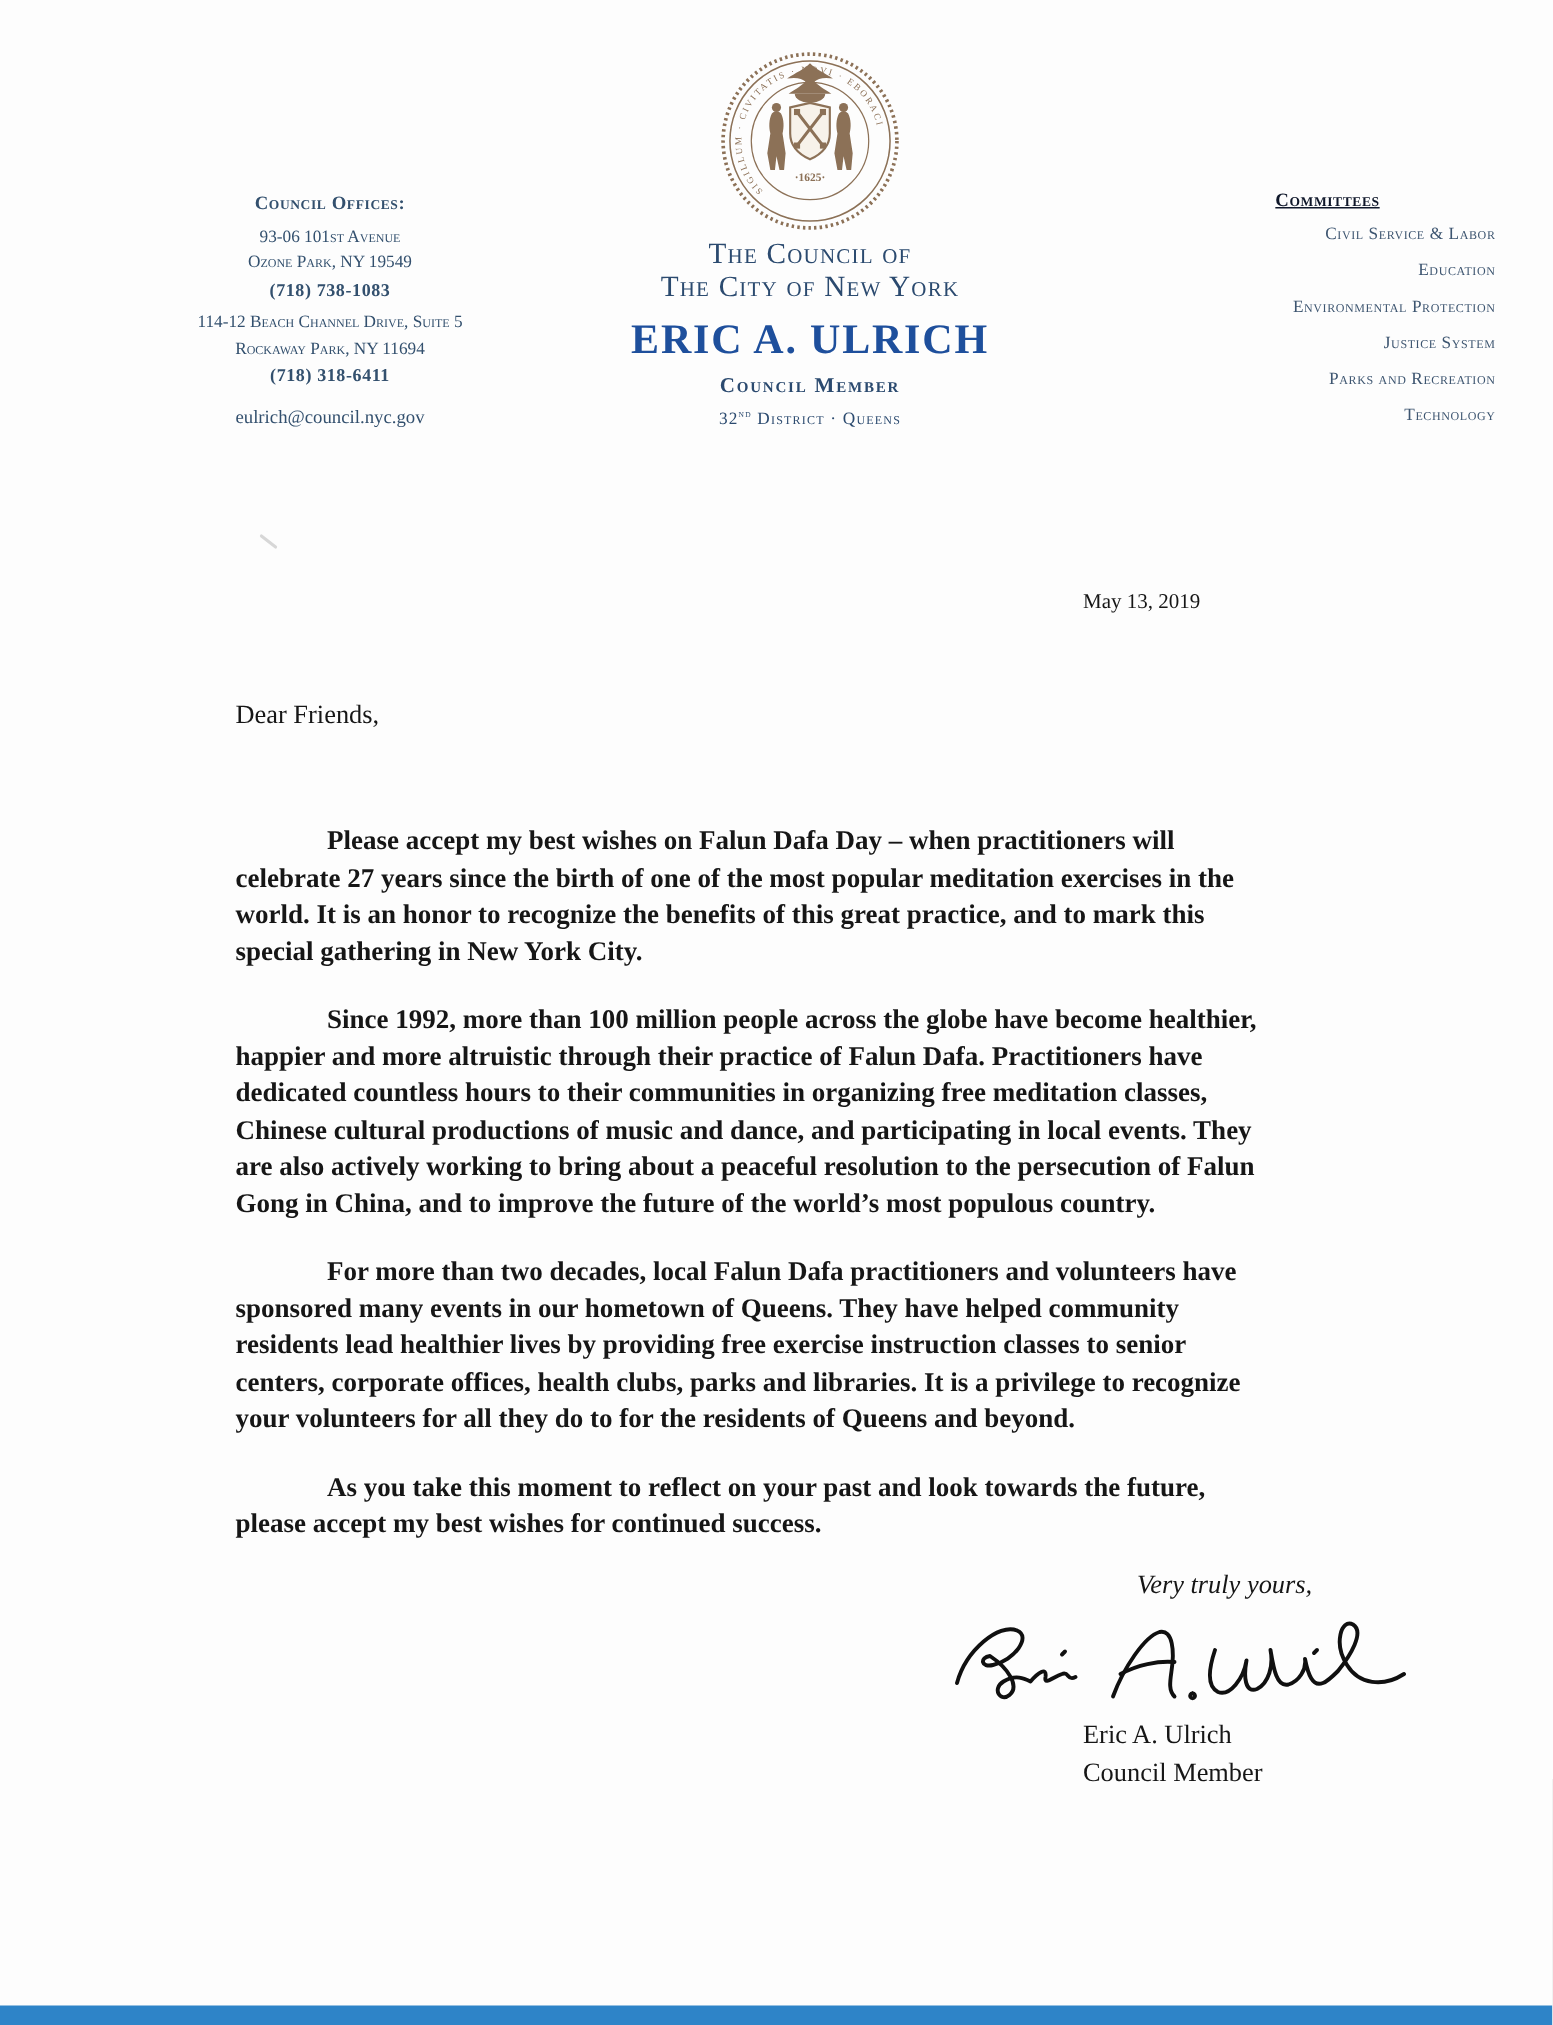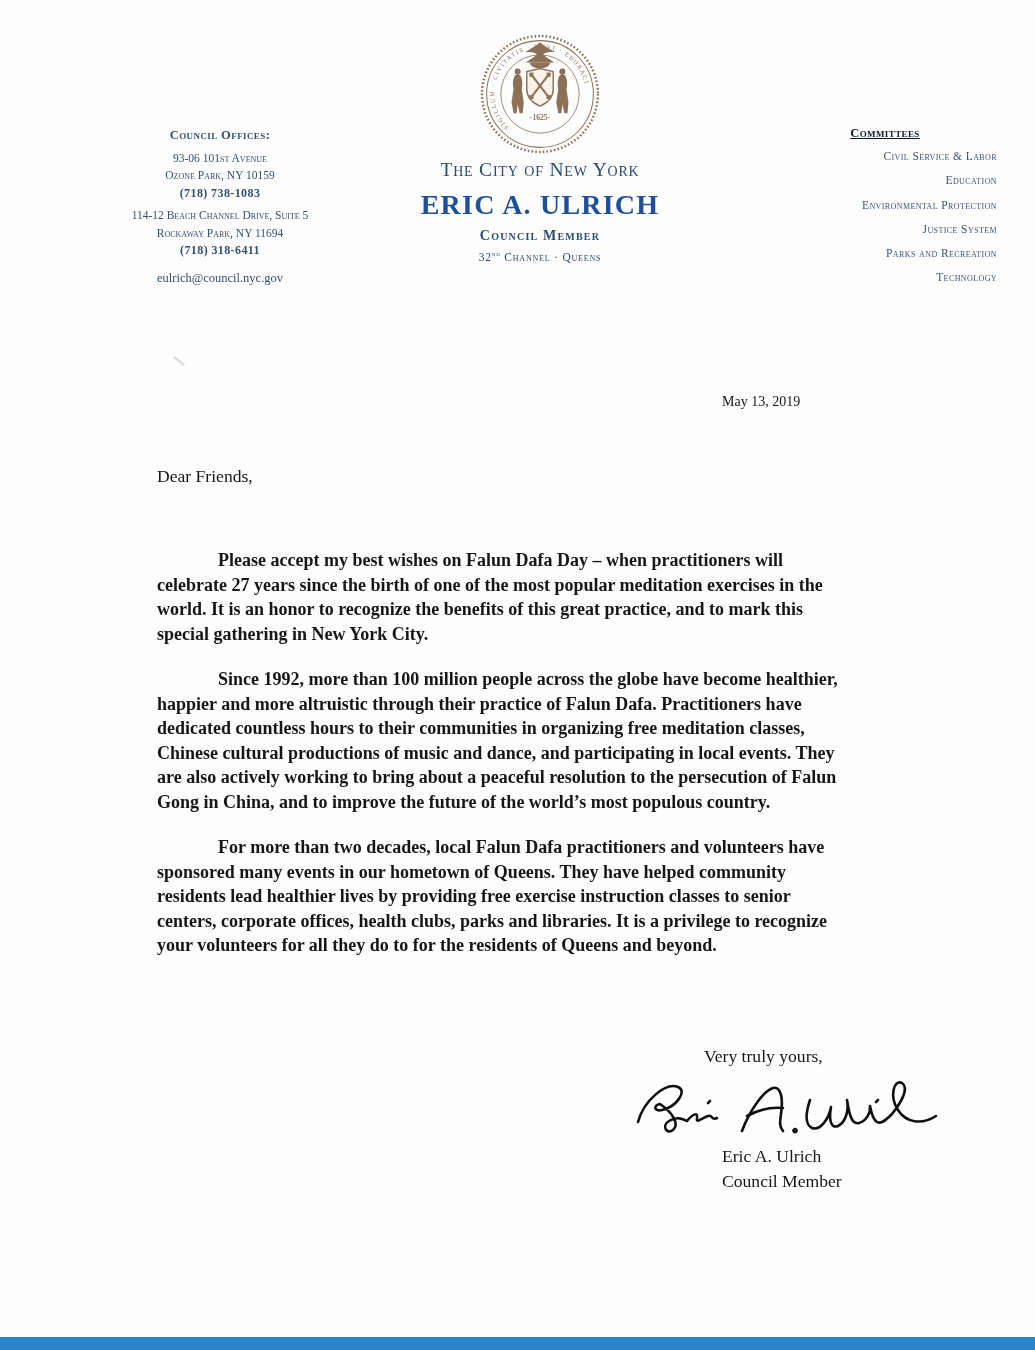--- a/index.html
+++ b/index.html
@@ -46,42 +46,42 @@
   
   .date{position:absolute;left:722px;top:394px;font-size:14px;}
   .salutation{position:absolute;left:157px;top:466px;font-size:17.6px;}
   .body-text{
     position:absolute;left:157px;top:548px;width:768px;
     font-size:18px;line-height:24.5px;font-weight:bold;
   }
   .body-text p{
     margin:0 0 21px 0;text-indent:61px;white-space:pre-line;
   }
-  .closing{position:absolute;left:704px;top:1046px;font-size:17.6px;}
+  .closing{position:absolute;left:758px;top:1046px;font-size:17.6px;font-style:italic;}
   .signature{position:absolute;left:630px;top:1074px;}
   .sig-block{position:absolute;left:722px;top:1144px;font-size:17.6px;line-height:24.5px;}
   .scratch{
     position:absolute;left:172px;top:360px;width:14px;height:2px;
     background:#c9c9c9;transform:rotate(38deg);opacity:.75;border-radius:2px;
   }
   .bottom-bar{
     position:absolute;left:0;bottom:0;width:100%;height:13px;
     background:#2e84c8;
   }
 </style>
 </head>
 <body>
 
 <div class="page">
 
   <div class="lh-left">
     <div class="heading">Council Offices:</div>
     <div class="block">
       <div>93-06 101st Avenue</div>
-      <div>Ozone Park, NY 10159</div>
+      <div>Ozone Park, NY 19549</div>
       <div class="phone">(718) 738-1083</div>
     </div>
     <div class="block">
       <div>114-12 Beach Channel Drive, Suite 5</div>
       <div>Rockaway Park, NY 11694</div>
       <div class="phone">(718) 318-6411</div>
     </div>
     <div class="email">eulrich@council.nyc.gov</div>
   </div>
 
@@ -124,24 +124,25 @@
           <g fill="#8c7157">
             <rect x="49.5" y="39" width="4" height="4"></rect>
             <rect x="66.5" y="39" width="4" height="4"></rect>
             <rect x="49.5" y="61" width="4" height="4"></rect>
             <rect x="66.5" y="61" width="4" height="4"></rect>
           </g>
         </g>
         <text x="60" y="86" text-anchor="middle" font-size="7.5" fill="#8c7157" font-family="Liberation Serif, serif" font-weight="bold">·1625·</text>
       </svg>
     </div>
+    <div class="org">The Council of</div>
     <div class="org">The City of New York</div>
     <div class="name">ERIC A. ULRICH</div>
     <div class="title">Council Member</div>
-    <div class="district"><span>32</span><span class="sup">nd</span><span> Channel · Queens</span></div>
+    <div class="district"><span>32</span><span class="sup">nd</span><span> District · Queens</span></div>
   </div>
 
   <div class="lh-right">
     <div class="heading">Committees</div>
     <ul>
       <li>Civil Service &amp; Labor</li>
       <li>Education</li>
       <li>Environmental Protection</li>
       <li>Justice System</li>
       <li>Parks and Recreation</li>
@@ -163,20 +164,22 @@
 happier and more altruistic through their practice of Falun Dafa.  Practitioners have
 dedicated countless hours to their communities in organizing free meditation classes,
 Chinese cultural productions of music and dance, and participating in local events. They
 are also actively working to bring about a peaceful resolution to the persecution of Falun
 Gong in China, and to improve the future of the world’s most populous country.</p>
     <p>For more than two decades, local Falun Dafa practitioners and volunteers have
 sponsored many events in our hometown of Queens. They have helped community
 residents lead healthier lives by providing free exercise instruction classes to senior
 centers, corporate offices, health clubs, parks and libraries. It is a privilege to recognize
 your volunteers for all they do to for the residents of Queens and beyond.</p>
+    <p>As you take this moment to reflect on your past and look towards the future,
+please accept my best wishes for continued success.</p>
   </div>
 
   <div class="closing">Very truly yours,</div>
 
   <div class="signature">
     <svg width="310" height="76" viewBox="0 0 310 76">
       <g fill="none" stroke="#101010" stroke-width="2.6" stroke-linecap="round" stroke-linejoin="round">
         <path d="M8,48 C14,26 36,8 48,13 C58,17 46,33 32,36 C24,38 23,31 30,30 C42,38 50,50 43,56 C37,61 31,52 39,47 C47,42 53,45 57,47 C62,41 68,37 67,44 C66,50 72,44 78,42 C83,40 81,47 87,44"></path>
         <path d="M78,29 l2,-2"></path>
         <path d="M112,57 C119,38 133,17 143,14 C152,12 153,27 151,40 C150,47 149,53 153,57"></path>

